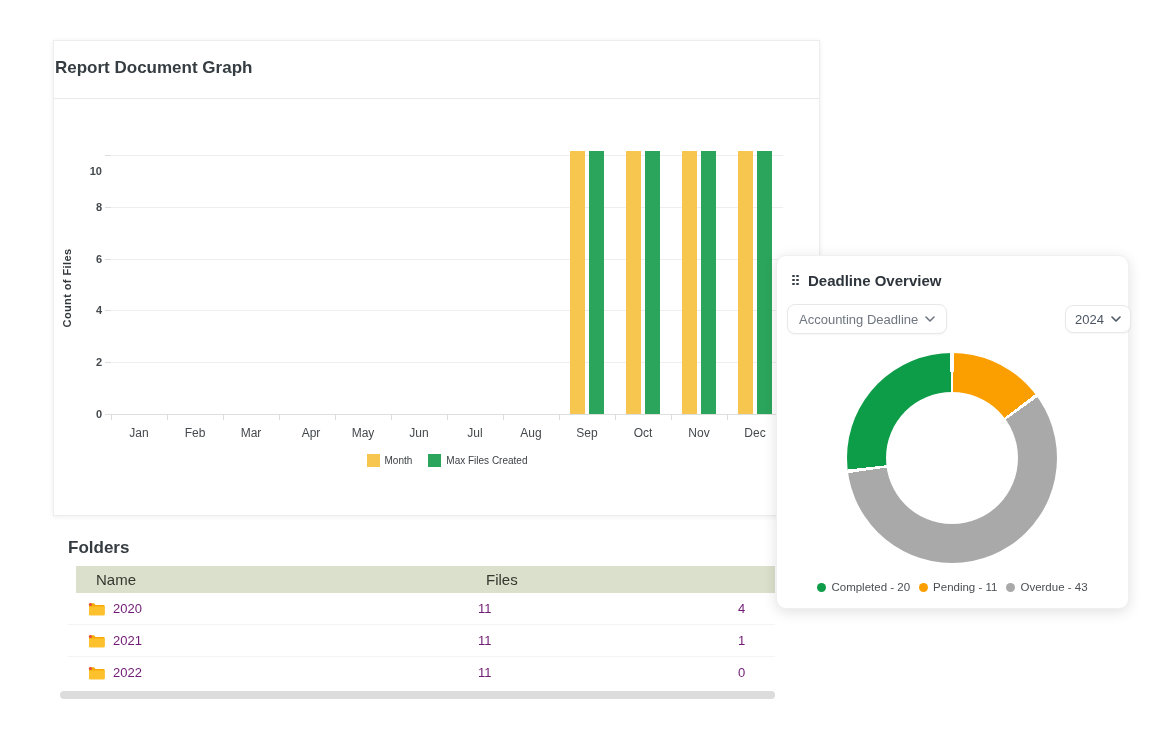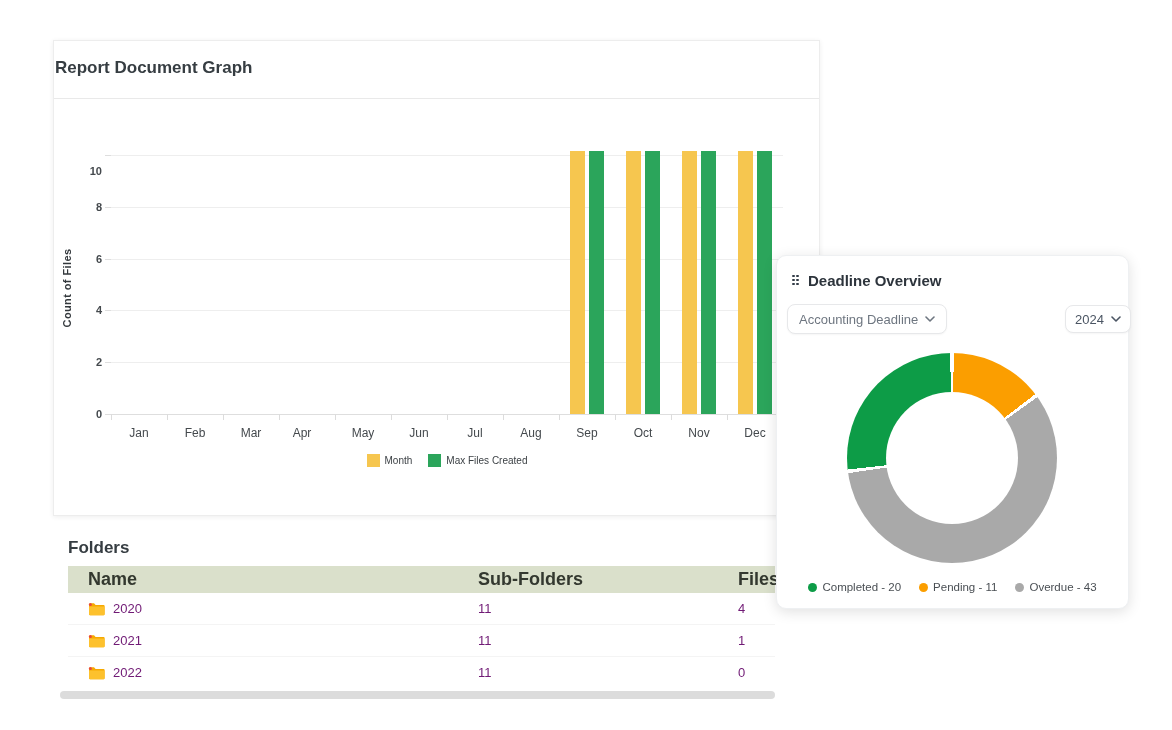--- a/index.html
+++ b/index.html
@@ -61,30 +61,30 @@
   #type-select{left:10px;top:48px;height:30px;}
   #year-select{left:288px;top:49px;height:28px;color:#4b5563;padding:0 9px;}
   .chev{width:10px;height:6px;display:inline-block;}
   #donut{
     position:absolute;left:70px;top:97px;width:210px;height:210px;border-radius:50%;
   }
   #donut .hole{
     position:absolute;left:39px;top:39px;width:132px;height:132px;border-radius:50%;background:#fff;
   }
   .donut-legend{
-    position:absolute;left:0;top:325px;width:100%;display:flex;gap:18px;justify-content:center;
+    position:absolute;left:0;top:325px;width:100%;display:flex;gap:9px;justify-content:center;
     align-items:center;font-size:11.5px;color:#4a4f54;
   }
   .dot{width:9px;height:9px;border-radius:50%;display:inline-block;}
   
   #folders{position:absolute;left:53px;top:538px;width:722px;}
   .folders-title{font-size:17px;font-weight:700;color:#363d42;margin:0 0 8px 15px;}
   .ftable{width:707px;margin-left:15px;}
   .frow{display:grid;grid-template-columns:390px 260px 1fr;align-items:center;}
-  .fhead{background:#dae0cb;height:27px;font-size:18px;font-weight:700;color:#33382f;}
+  .fhead{background:#dae0cb;height:27px;font-size:15px;font-weight:400;color:#33382f;margin-left:8px;}
   .fhead > div{padding-left:20px;}
   .fbody-row{height:31px;font-size:13px;color:#701a75;border-bottom:1px solid #f4f4f4;cursor:pointer;}
   .fbody-row:last-child{border-bottom:none;}
   .fbody-row > div{padding-left:20px;display:flex;align-items:center;gap:8px;}
   .fscroll{margin:3px 0 0 7px;width:715px;height:8px;border-radius:4px;background:#dcdcdc;}
 </style>
 </head>
 <body>
 
 <div id="report-card" class="card">
@@ -110,21 +110,21 @@
       <div class="gridline" style="left: 57px; top: 114px; width: 672px;"></div>
       <div class="ytick-stub" style="left: 51px; top: 114px;"></div>
       <div class="ytick-label" style="left: 20px; top: 108px; margin-top: 16px;">10</div>
       <div class="xtick" style="left: 57px; top: 373px;"></div>
       <div class="xlabel" style="left: 63px; top: 385px;">Jan</div>
       <div class="xtick" style="left: 113px; top: 373px;"></div>
       <div class="xlabel" style="left: 119px; top: 385px;">Feb</div>
       <div class="xtick" style="left: 169px; top: 373px;"></div>
       <div class="xlabel" style="left: 175px; top: 385px;">Mar</div>
       <div class="xtick" style="left: 225px; top: 373px;"></div>
-      <div class="xlabel" style="left: 226px; top: 385px;">Apr</div>
+      <div class="xlabel" style="left: 235px; top: 385px;">Apr</div>
       <div class="xtick" style="left: 281px; top: 373px;"></div>
       <div class="xlabel" style="left: 287px; top: 385px;">May</div>
       <div class="xtick" style="left: 337px; top: 373px;"></div>
       <div class="xlabel" style="left: 343px; top: 385px; text-align: center;">Jun</div>
       <div class="xtick" style="left: 393px; top: 373px;"></div>
       <div class="xlabel" style="left: 399px; top: 385px;">Jul</div>
       <div class="xtick" style="left: 449px; top: 373px;"></div>
       <div class="xlabel" style="left: 455px; top: 385px;">Aug</div>
       <div class="xtick" style="left: 505px; top: 373px;"></div>
       <div class="xlabel" style="left: 511px; top: 385px;">Sep</div>
@@ -154,21 +154,20 @@
         <span>Max Files Created</span>
       </span>
     </div>
 </div>
 
 <div id="folders">
   <div class="folders-title">Folders</div>
   <div class="ftable">
     <div class="frow fhead" id="ftable-head">
         <div>Name</div>
-        <div>Sub-Folders</div>
         <div>Files</div>
       </div>
     <div id="ftable-body">
         <div class="frow fbody-row">
           <div>
   <svg width="17" height="14" viewBox="0 0 17 14">
     <path d="M1 2.6 Q1 1.2 2.4 1.2 L6 1.2 L7.6 3 L15.6 3 Q16.6 3 16.6 4 L16.6 12 Q16.6 13.2 15.4 13.2 L2.2 13.2 Q1 13.2 1 12 Z" fill="#f6a900"></path>
     <path d="M1 4.6 L16.6 4.6 L16.6 12 Q16.6 13.2 15.4 13.2 L2.2 13.2 Q1 13.2 1 12 Z" fill="#fdc12d"></path>
     <circle cx="2.4" cy="2.4" r="1.5" fill="#e8483f"></circle>
   </svg>

